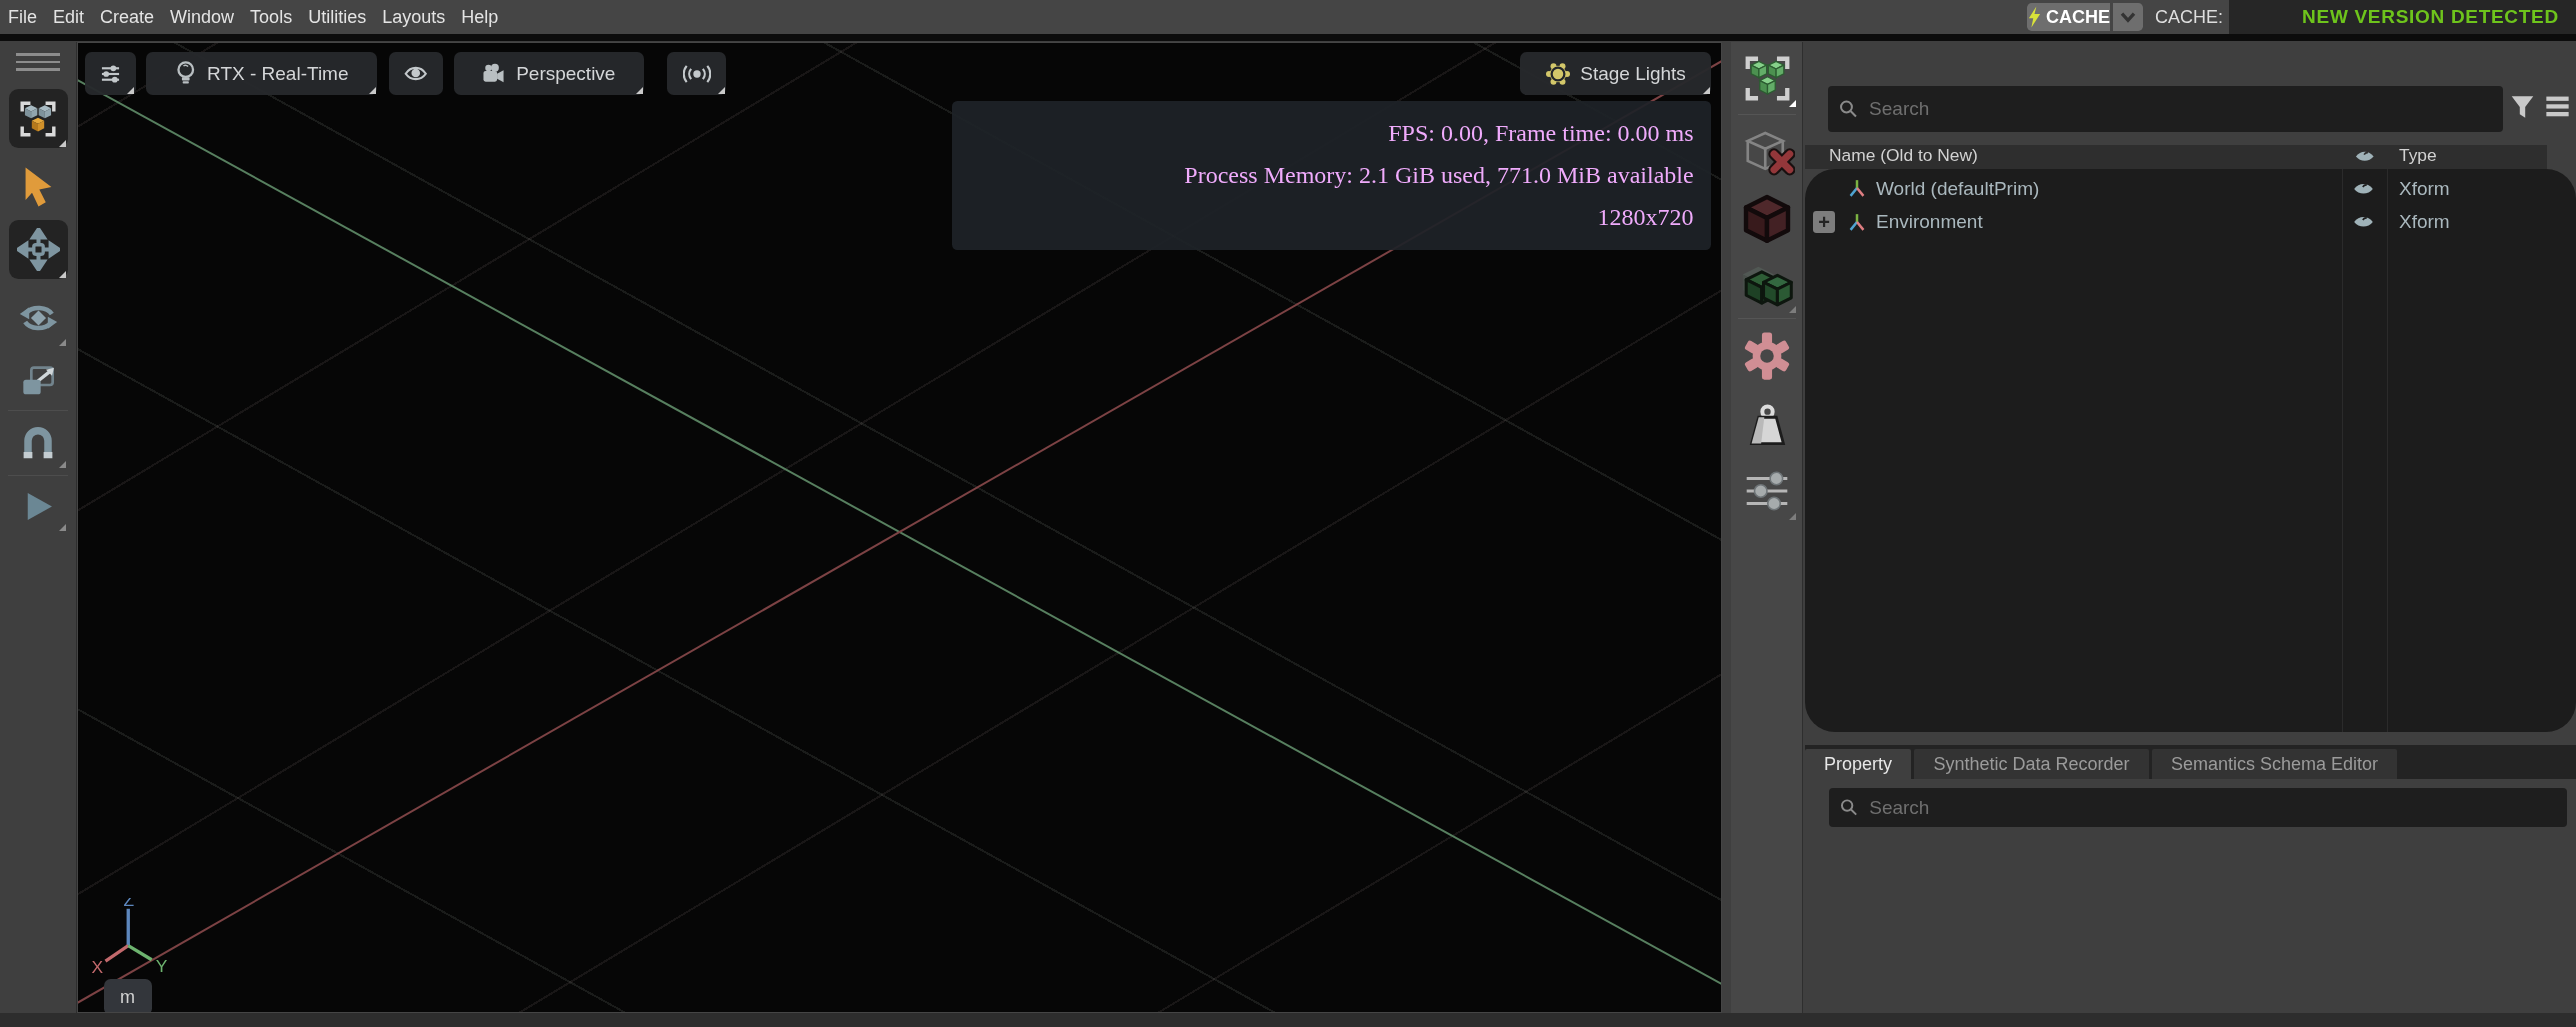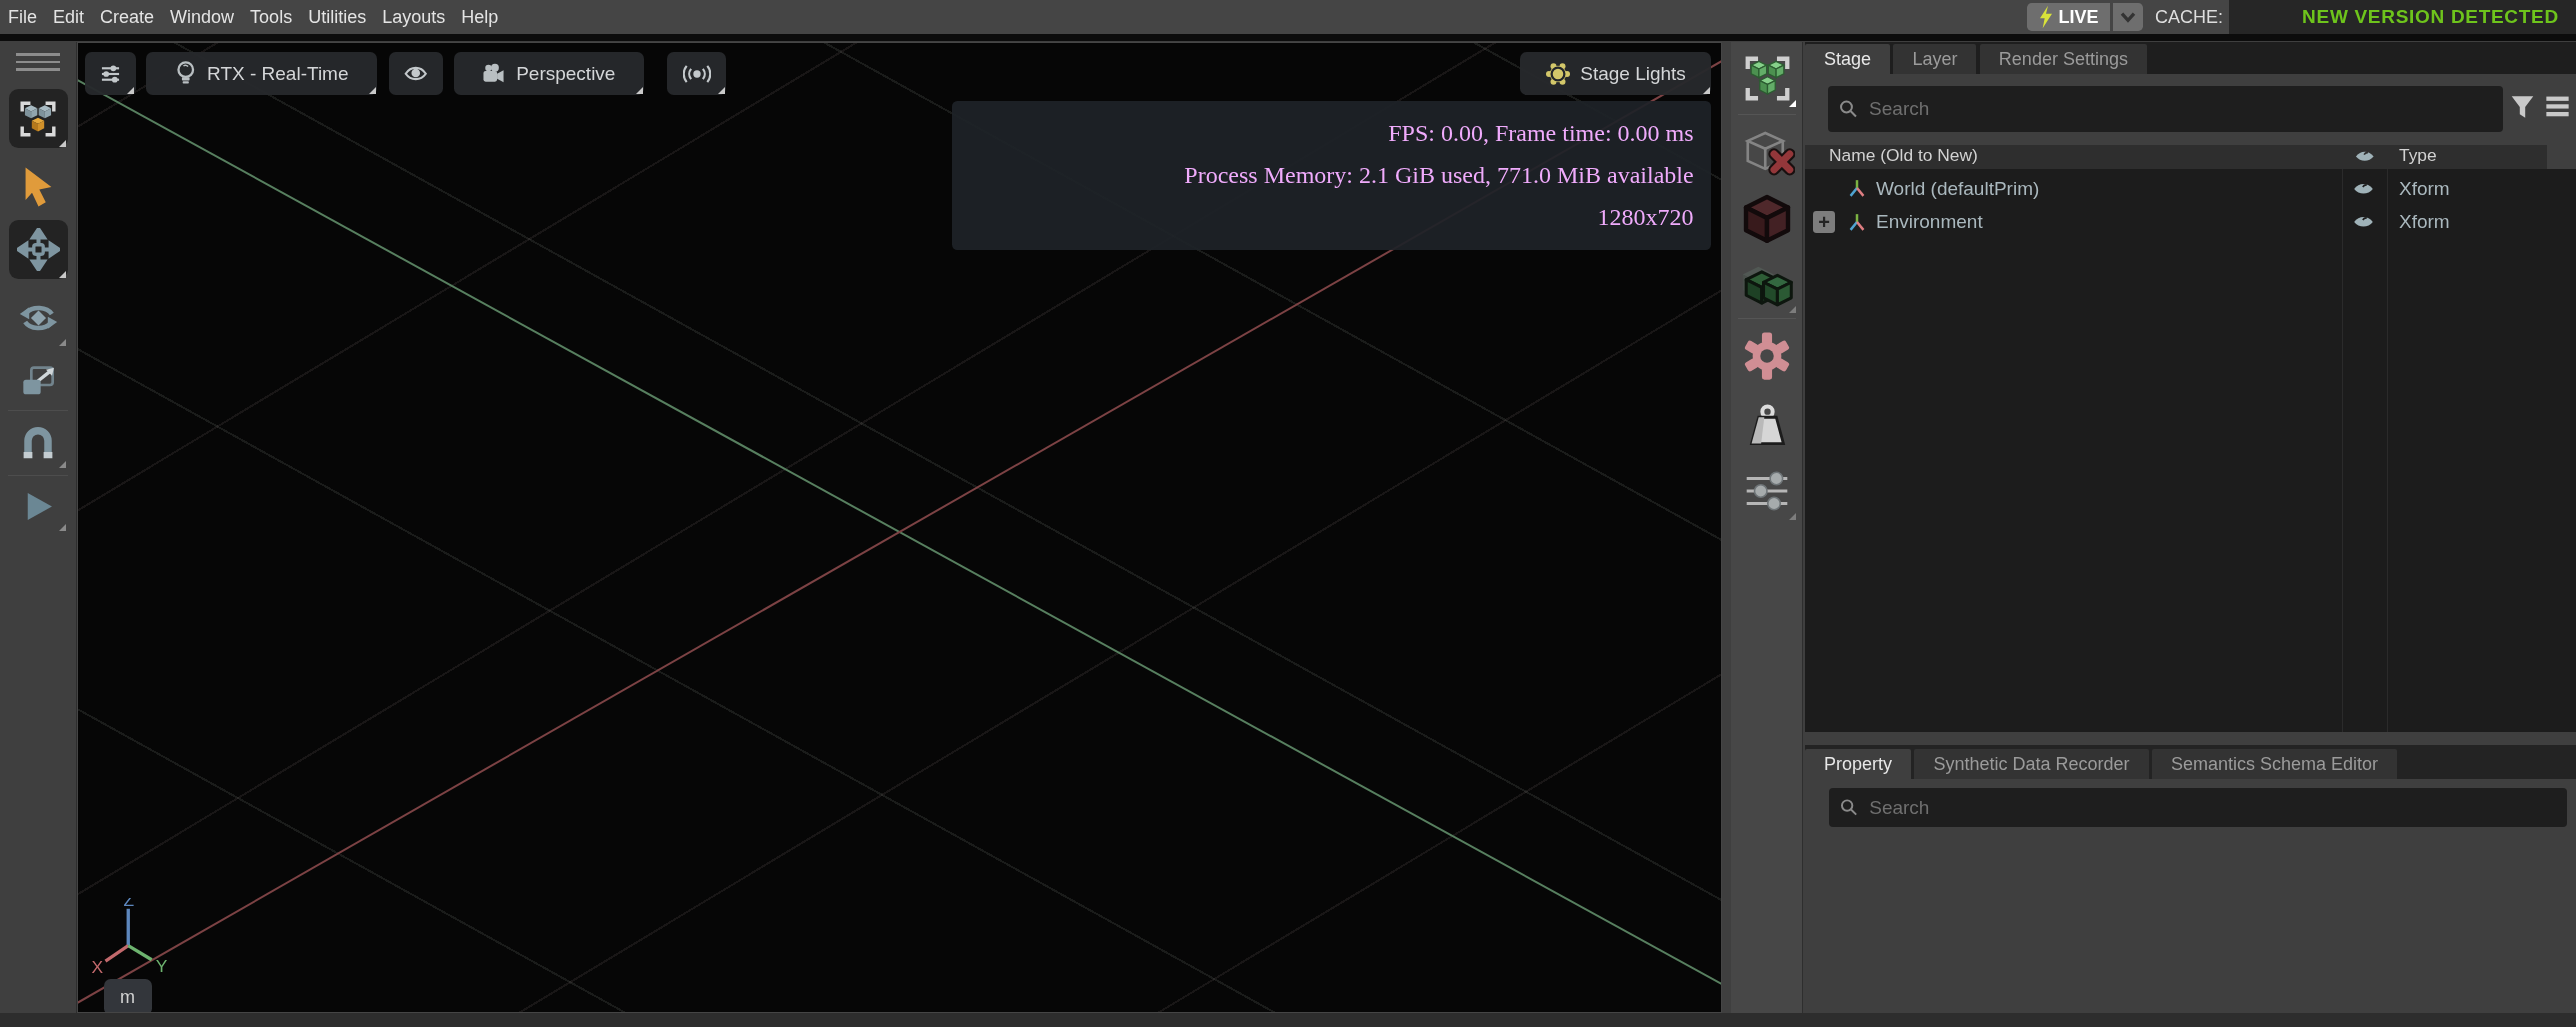--- a/index.html
+++ b/index.html
@@ -46,21 +46,21 @@
   #stage-panel{left:1805px;top:42px;width:771px;height:690px;background:#3f3f3f;}
   .tabbar{display:flex;align-items:flex-end;background:#1e1e1e;height:32px;}
   .tab{height:30px;line-height:30px;font-size:18px;padding:0 19px;margin-right:3.4px;background:#333333;color:#9b9b9b;border-radius:2px 2px 0 0;white-space:nowrap;}
   .tab.active{background:#3f3f3f;color:#e8e8e8;}
   #stage-searchrow{left:0;top:32px;width:771px;height:71px;background:#3f3f3f;}
   .search-box{position:absolute;background:#1e1e1e;border-radius:4px;display:flex;align-items:center;padding:0 10.7px;gap:9.4px;box-sizing:border-box;}
   .search-box input{background:transparent;border:none;outline:none;color:#cccccc;font-size:19px;width:100%;font-family:inherit;}
   .search-box input::placeholder{color:#6f6f6f;}
   #stage-header{left:0;top:103px;width:742px;height:24px;background:#2e2e2e;display:flex;align-items:flex-start;}
   #stage-header .hname{color:#d2d2d2;font-size:17.4px;margin-left:24px;flex:1;}
-  #stage-tree{left:0;top:127px;width:771px;height:563px;background:#1c1c1c;}
+  #stage-tree{left:0;top:127px;width:771px;height:563px;background:#1c1c1c;border-radius:30px;}
   .colline{position:absolute;top:0;bottom:0;width:1.3px;background:#2b2b2b;}
   .tree-row{position:absolute;left:0;width:771px;height:34px;display:flex;align-items:center;}
   .row-name{color:#aab8be;font-size:19px;flex:1;white-space:nowrap;}
   .row-type{color:#aab8be;font-size:19px;position:absolute;left:594px;}
   .row-eye{position:absolute;left:547px;}
   .expand-box{position:absolute;left:8px;top:6px;width:22px;height:22px;background:#7d7d7d;border-radius:3.4px;color:#242424;font-size:20px;font-weight:bold;display:flex;align-items:center;justify-content:center;line-height:1;}
 
   #prop-panel{left:1805px;top:745px;width:771px;height:312px;background:#3f3f3f;}
   #prop-panel .tabbar{height:34px;background:#232323;}
   #prop-searchrow{position:relative;height:54px;}
@@ -83,21 +83,21 @@
     <span class="menu-item">Layouts</span>
     <span class="menu-item">Help</span>
   </div>
   <div id="version-strip" class="abs">
     <span id="version-text">NEW VERSION DETECTED</span>
   </div>
   <div id="live-btn" class="abs">
     <svg width="16" height="24" viewBox="0 0 24 36">
       <polygon points="15,1 3,20 10,20 7,35 21,13 12,13" fill="#d8e23a"></polygon>
     </svg>
-    <span>LIVE</span>
+    <span>CACHE</span>
   </div>
   <div id="live-chevron" class="abs">
     <svg width="20" height="13.4" viewBox="0 0 30 20">
       <path d="M6 4 L15 14 L24 4" fill="none" stroke="#333333" stroke-width="5"></path>
     </svg>
   </div>
   <div id="cache-label" class="abs">CACHE:</div>
   <div id="menubar-sep" class="abs"></div>
 
   <div id="left-toolbar" class="abs">
@@ -387,25 +387,20 @@
           <circle cx="44" cy="16" r="8"></circle>
             <circle cx="24" cy="32" r="8"></circle>
             <circle cx="41" cy="48" r="8"></circle>
         </g>
       </svg>
       <div class="notch-sm" style="border-bottom-color:#7d7d7d;"></div>
     </div>
   </div>
 
   <div id="stage-panel" class="abs">
-    <div class="tabbar">
-      <div class="tab active">Stage</div>
-      <div class="tab">Layer</div>
-      <div class="tab">Render Settings</div>
-    </div>
 
     <div id="stage-searchrow" class="abs">
       <div class="search-box" style="left:23px;top:12px;width:675px;height:46px;">
         <svg width="20" height="20" viewBox="0 0 28 28">
           <circle cx="11" cy="11" r="8" fill="none" stroke="#8a8a8a" stroke-width="3"></circle>
           <line x1="17" y1="17" x2="25" y2="25" stroke="#8a8a8a" stroke-width="3"></line>
         </svg>
         <input type="text" placeholder="Search" style="">
       </div>
       <div class="abs" style="left:704px;top:19px;">

